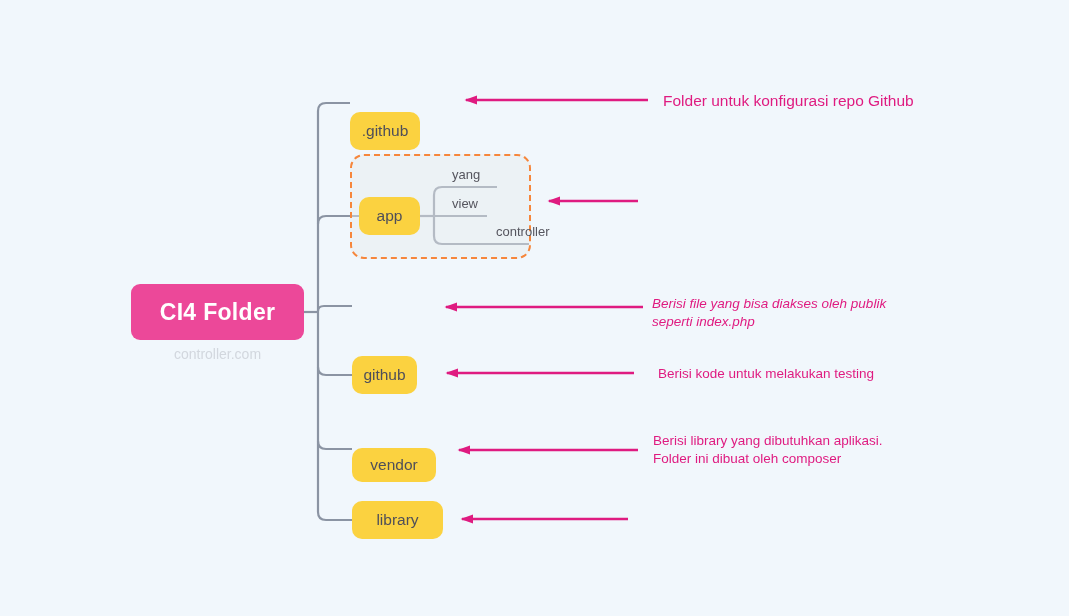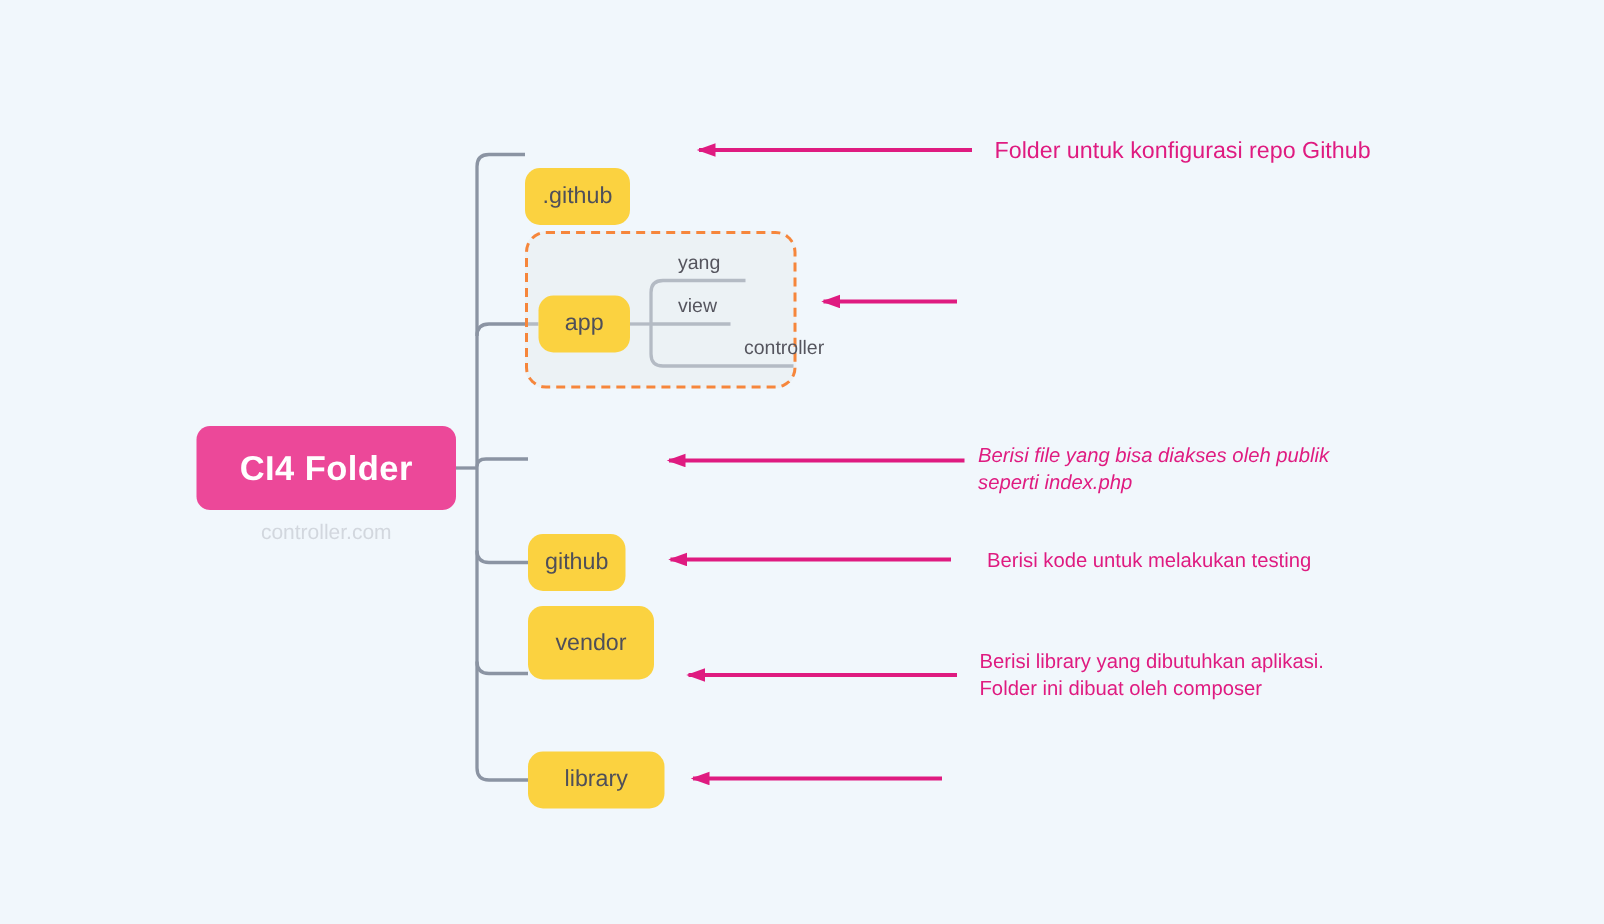--- a/index.html
+++ b/index.html
@@ -27,21 +27,21 @@
 
   .folder {
     position: absolute; background: #FBD240; border-radius: 10px;
     display: flex; align-items: center; justify-content: center;
     color: #4F4F59; font-size: 15.5px; z-index: 3;
   }
   .n-github   { left: 350px; top: 84px;  width: 70px; height: 38px; margin-top: 28px; }
   .n-app      { left: 359px; top: 197px; width: 61px; height: 38px; }
   .n-public   { left: 352px; top: 287px; width: 75px; height: 38px; }
   .n-tests    { left: 352px; top: 356px; width: 65px; height: 38px; }
-  .n-vendor   { left: 352px; top: 404px; width: 84px; height: 49px; }
+  .n-vendor   { left: 352px; top: 448px; width: 84px; height: 34px; }
   .n-writable { left: 352px; top: 501px; width: 91px; height: 38px; }
 
   .app-group {
     position: absolute; left: 350px; top: 154px; width: 177px; height: 101px;
     border: 2px dashed #F6863B; border-radius: 14px;
     background: rgba(230, 234, 238, 0.45); z-index: 2;
   }
 
   .subitem {
     position: absolute; color: #55555E; font-size: 13px; z-index: 3;

